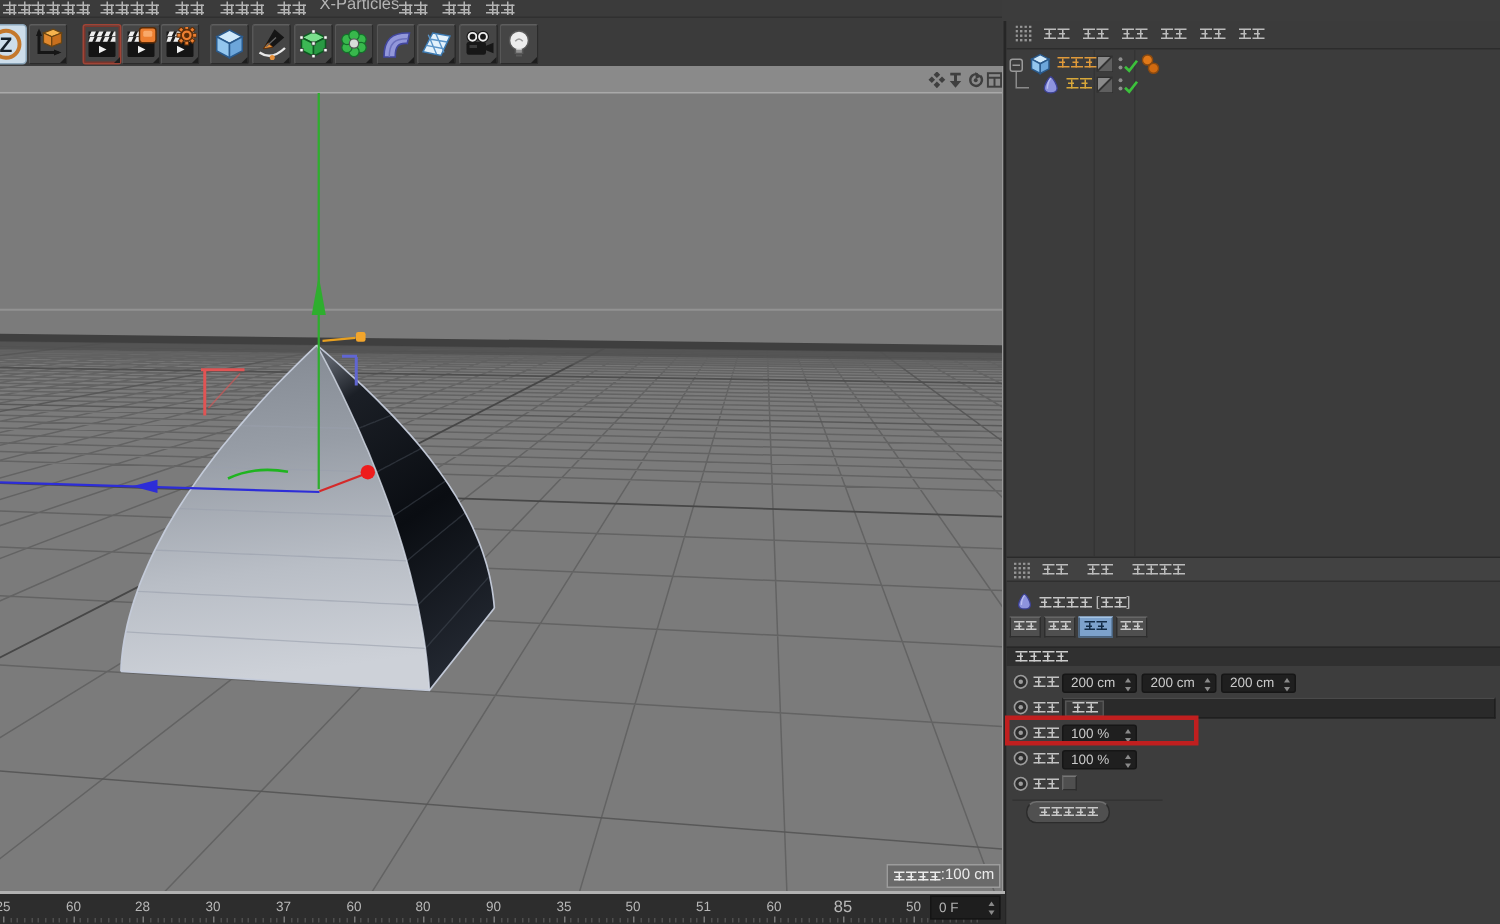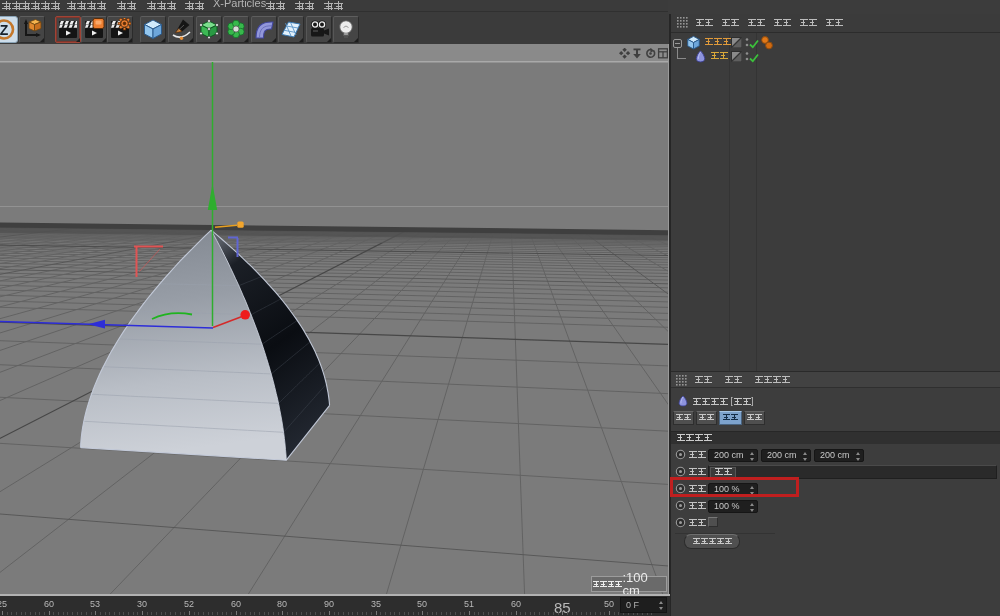--- a/index.html
+++ b/index.html
@@ -306,21 +306,21 @@
 <line x1="215" y1="227.3" x2="237" y2="225.2" stroke="#e8a020" stroke-width="1.5"></line>
 <rect x="237.3" y="221.4" width="6.4" height="6.4" rx="1.5" fill="#f2a52c"></rect>
 </g>
 
 </svg>
 <div class="abs" style="left:591px;top:532px;width:76px;height:16px;background:#6a6a6a;border:1px solid #9c9c9c;color:#ececec;font-size:8px;display:flex;align-items:center;justify-content:center">
         <i class="zh s"></i>
         <i class="zh s"></i>
         <i class="zh s"></i>
         <i class="zh s"></i>
-        <span style="font-size:13px">:100 cm</span>
+        <span style="font-size:10px">:100 cm</span>
       </div>
 </div>
 <div class="abs" style="left:668px;top:0;width:332px;height:616px;background:#3c3c3c">
 <div class="abs" style="left:0;top:44px;width:1px;height:550px;background:#9a9a9a"></div>
 <div class="abs" style="left:1px;top:14px;width:2px;height:602px;background:#262626"></div>
 <div class="abs" style="left:3px;top:14px;width:329px;height:18px;background:#3b3b3b">
  <span class="abs" style="left:6px;top:3px"><svg width="12" height="11" viewBox="0 0 12 11">
             <g fill="#969696">
               <rect x="0" y="0" width="1.6" height="1.6"></rect>
               <rect x="3" y="0" width="1.6" height="1.6"></rect>
@@ -470,31 +470,31 @@
         </svg></span>
       <span class="abs" style="left:17px;top:148px;color:#c3c3c3"><i class="zh"></i><i class="zh"></i></span>
 <div class="abs" style="left:37px;top:146px;width:10px;height:10px;background:#4f4f4f;border:1px solid #2e2e2e;border-top-color:#777;border-left-color:#666"></div>
 <div class="abs" style="left:4px;top:162px;width:100px;height:1px;background:#333"></div>
 <div class="abs" style="left:13px;top:163px;width:56px;height:15px;background:#505050;border:1px solid #2c2c2c;border-top-color:#6e6e6e;border-radius:7px;text-align:center;padding-top:3px;color:#c8c8c8"><i class="zh s"></i><i class="zh s"></i><i class="zh s"></i><i class="zh s"></i><i class="zh s"></i></div>
 <div class="abs" style="left:-1px;top:106px;width:129px;height:20px;border:3px solid #c01f1f"></div>
 </div>
 <div class="abs" style="left:0;top:594px;width:670px;height:22px;background:#2d2d2d;border-top:2px solid #b2b2b2">
       <span class="abs" style="left:-6px;top:4px;width:16px;text-align:center;color:#b8b8b8;font-size:9px">25</span>
       <span class="abs" style="left:41px;top:4px;width:16px;text-align:center;color:#b8b8b8;font-size:9px">60</span>
-      <span class="abs" style="left:87px;top:4px;width:16px;text-align:center;color:#b8b8b8;font-size:9px">53</span>
+      <span class="abs" style="left:87px;top:4px;width:16px;text-align:center;color:#b8b8b8;font-size:9px">28</span>
       <span class="abs" style="left:134px;top:4px;width:16px;text-align:center;color:#b8b8b8;font-size:9px">30</span>
-      <span class="abs" style="left:181px;top:4px;width:16px;text-align:center;color:#b8b8b8;font-size:9px">52</span>
+      <span class="abs" style="left:181px;top:4px;width:16px;text-align:center;color:#b8b8b8;font-size:9px">37</span>
       <span class="abs" style="left:228px;top:4px;width:16px;text-align:center;color:#b8b8b8;font-size:9px">60</span>
       <span class="abs" style="left:274px;top:4px;width:16px;text-align:center;color:#b8b8b8;font-size:9px">80</span>
       <span class="abs" style="left:321px;top:4px;width:16px;text-align:center;color:#b8b8b8;font-size:9px">90</span>
       <span class="abs" style="left:368px;top:4px;width:16px;text-align:center;color:#b8b8b8;font-size:9px">35</span>
       <span class="abs" style="left:414px;top:4px;width:16px;text-align:center;color:#b8b8b8;font-size:9px">50</span>
       <span class="abs" style="left:461px;top:4px;width:16px;text-align:center;color:#b8b8b8;font-size:9px">51</span>
       <span class="abs" style="left:508px;top:4px;width:16px;text-align:center;color:#b8b8b8;font-size:9px">60</span>
-      <span class="abs" style="left:554px;top:4px;width:16px;text-align:center;color:#b8b8b8;font-size:15px">85</span>
+      <span class="abs" style="left:554px;top:4px;width:16px;text-align:center;color:#b8b8b8;font-size:11px">85</span>
       <span class="abs" style="left:601px;top:4px;width:16px;text-align:center;color:#b8b8b8;font-size:9px">50</span>
       <span class="abs" style="left:2.0px;bottom:1px;width:1px;height:4px;background:#787878"></span>
       <span class="abs" style="left:6.7px;bottom:1px;width:1px;height:3px;background:#4e4e4e"></span>
       <span class="abs" style="left:11.3px;bottom:1px;width:1px;height:3px;background:#4e4e4e"></span>
       <span class="abs" style="left:16.0px;bottom:1px;width:1px;height:3px;background:#4e4e4e"></span>
       <span class="abs" style="left:20.7px;bottom:1px;width:1px;height:3px;background:#4e4e4e"></span>
       <span class="abs" style="left:25.4px;bottom:1px;width:1px;height:3px;background:#4e4e4e"></span>
       <span class="abs" style="left:30.0px;bottom:1px;width:1px;height:3px;background:#4e4e4e"></span>
       <span class="abs" style="left:34.7px;bottom:1px;width:1px;height:3px;background:#4e4e4e"></span>
       <span class="abs" style="left:39.4px;bottom:1px;width:1px;height:3px;background:#4e4e4e"></span>

